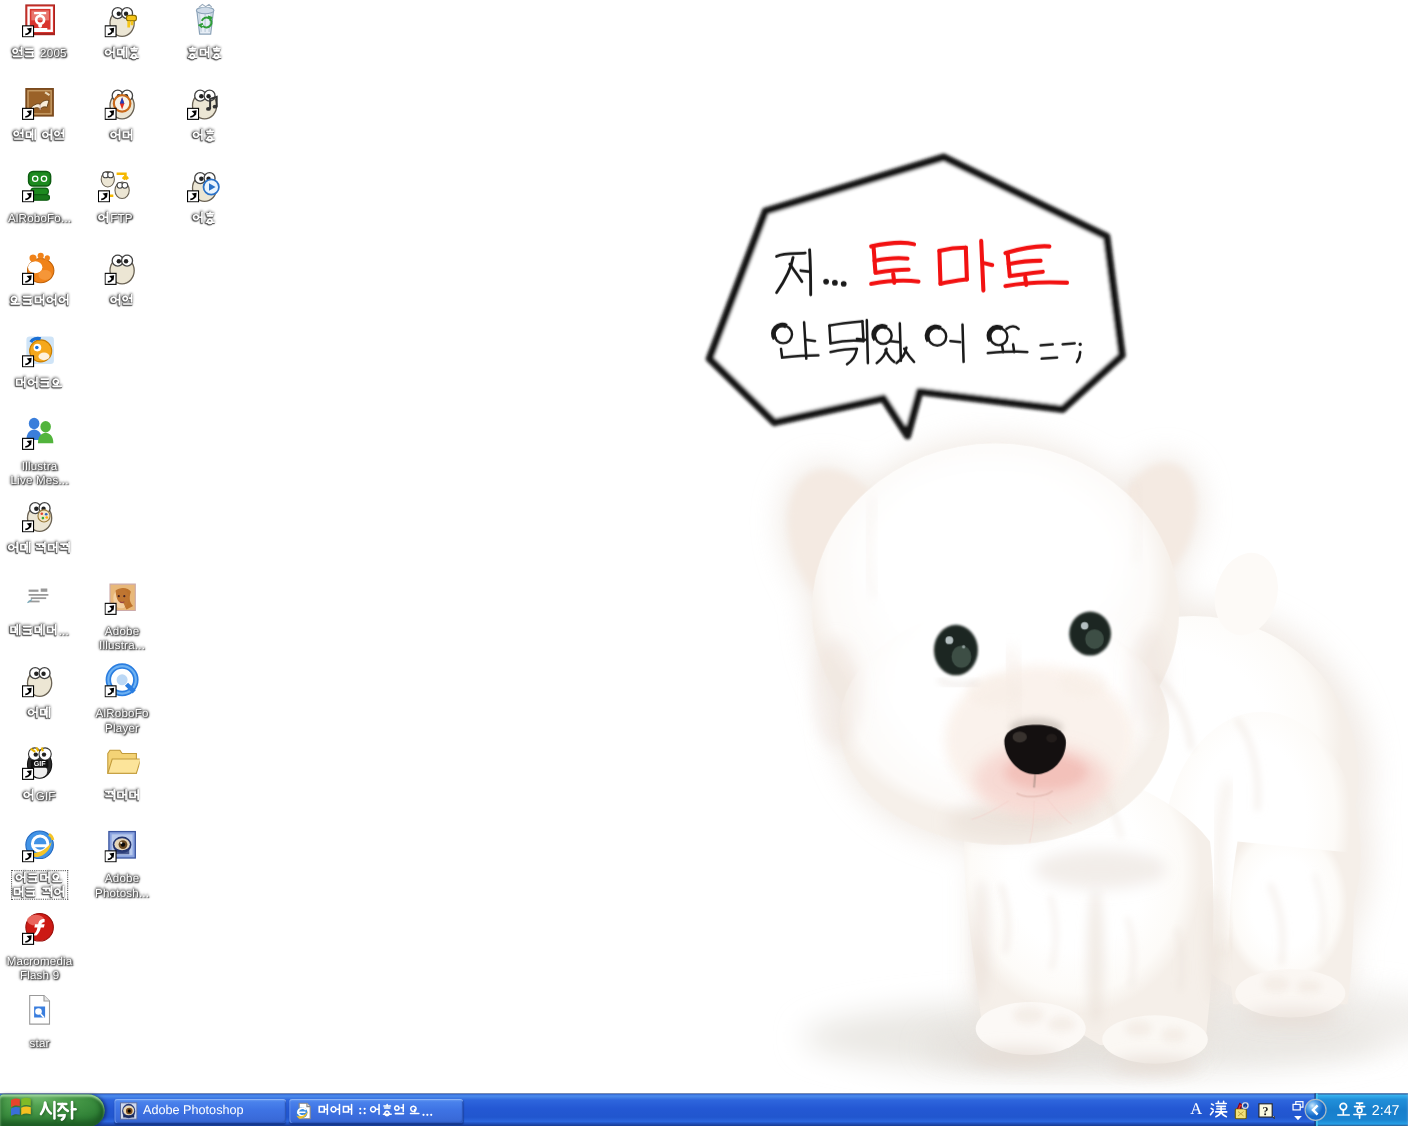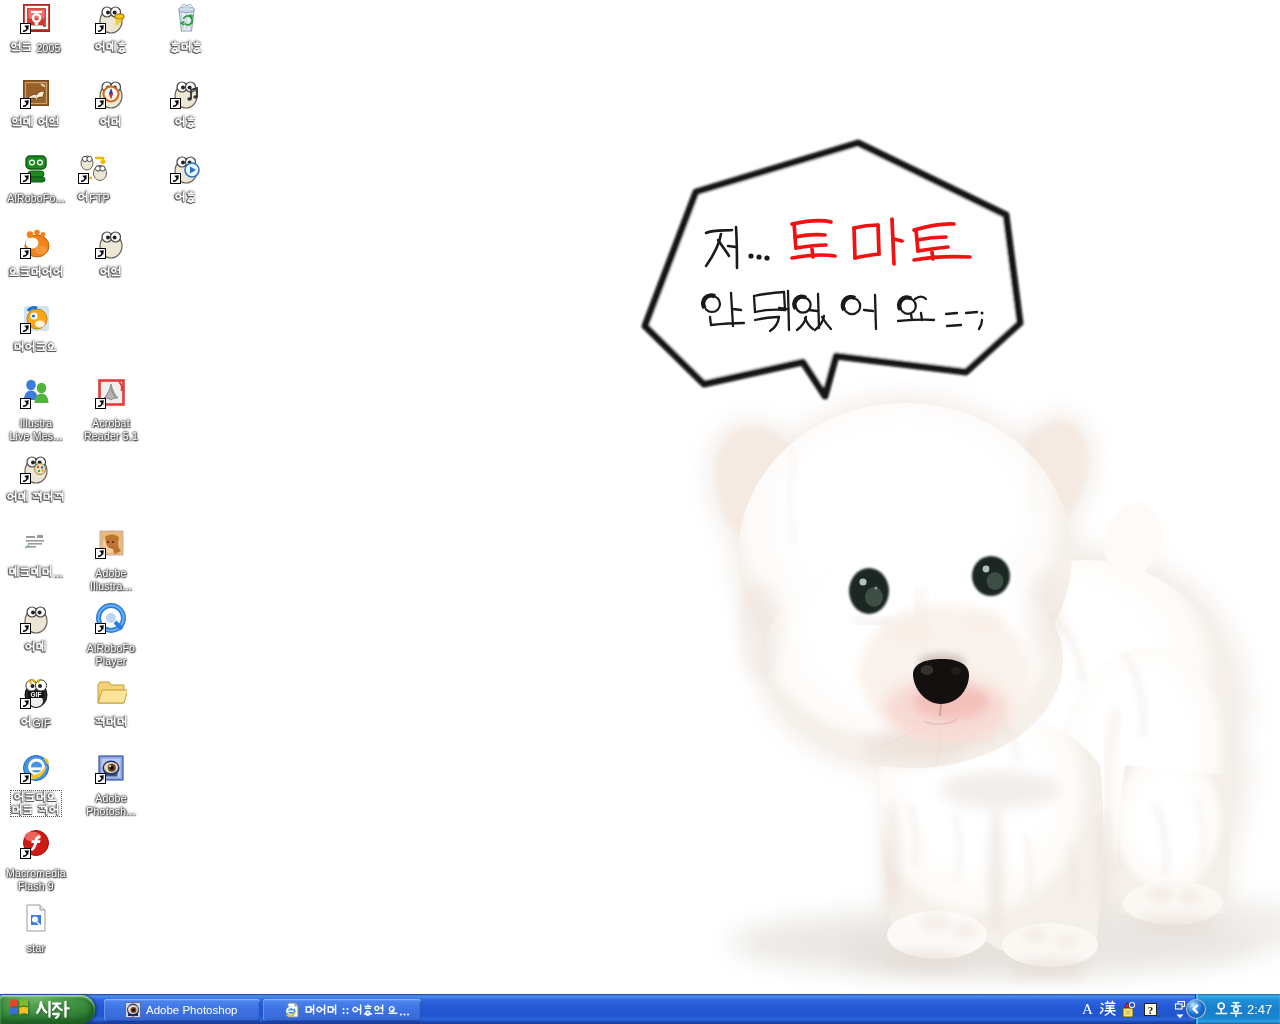--- a/index.html
+++ b/index.html
@@ -15,21 +15,21 @@
 .fkl{filter:drop-shadow(0.5px 1px 0.7px #5a5a5a) drop-shadow(-0.3px 0.3px 0.7px #6a6a6a) drop-shadow(0.3px -0.3px 0.9px #909090);vertical-align:top}
 .tb{position:absolute;left:0;top:994px;width:1280px;height:30px;background:linear-gradient(180deg,#1e3c78 0%,#3e78e8 4%,#4b8bea 8%,#2e66dd 20%,#2458d4 45%,#2156ce 72%,#2b66de 85%,#1f4db8 92%,#17398c 100%)}
 .startbtn{position:absolute;left:0;top:1px;width:95px;height:29px;border-radius:3px 15px 15px 0;
  background:radial-gradient(ellipse 90% 120% at 35% 0%,#7bc47b 0%,#51a150 30%,#3f9142 55%,#318237 80%,#266e2d 100%);
  box-shadow:inset 0 2px 2px #9ed89a, inset 0 -5px 7px #1d5c24, inset -3px 0 5px rgba(25,80,30,0.8), 2px 0 3px rgba(0,10,40,0.45);
  display:flex;align-items:center;padding-left:9px}
 .flag{margin-right:6px;margin-top:1px;filter:drop-shadow(1px 1.5px 1px rgba(30,70,30,0.6))}
 .tbtn{position:absolute;top:5px;height:22px;border-radius:3px;
  background:linear-gradient(180deg,#71a2f2 0%,#4a82ec 12%,#3e73e4 45%,#3a6bda 80%,#3464d2 100%);
  box-shadow:inset 0 1px 0 #8ab2f5, inset 1px 0 0 #6693ea, inset -1px -1px 1px #2a55b8, 0 1px 1px rgba(10,30,90,0.4);
- display:flex;align-items:center;padding-left:21px;color:#fff}
+ display:flex;align-items:center;padding-left:5px;color:#fff}
 .ti{width:16px;height:16px;margin-right:5px;display:inline-block}
 .tt{font-size:11.5px;color:#fff}
 .tt2{display:inline-block;margin-top:3px}
 .ime{position:absolute;left:1082px;top:0;height:30px;display:flex;align-items:center}
 .imeA{font-family:"Liberation Serif",serif;font-size:15px;color:#fff;margin-right:6px}
 .imeH{margin-right:4px;margin-top:2px}
 .imei{width:16px;height:16px;margin-right:7px;margin-top:1px}
 .tray{position:absolute;left:1195px;top:0;width:85px;height:30px;border-left:1px solid #17386f;
  background:linear-gradient(180deg,#123c78 0%,#35b2ee 6%,#2190da 18%,#187fcc 50%,#1a84d0 80%,#27a0e6 93%,#0d3468 100%);
  box-shadow:inset 2px 0 0 #41c2ee,inset 0 0 2px #8ad}
@@ -481,21 +481,21 @@
             <path d="M3,29.2 C5.8,29.2 7.2,27.6 7.4,25.2" stroke="#000" stroke-width="1.5" fill="none"></path>
             <path d="M8.8,23.3 l-4.6,0.5 l4,4.1 Z" fill="#000"></path>
           </g>
         </svg></div>
       <div class="lbl">
         <div class="lbin">
           <div class="ll"><span class="lt">AlRoboFo...</span></div>
         </div>
       </div>
     </div>
-<div class="dicon" style="left:36px;top:152px">
+<div class="dicon" style="left:47px;top:152px">
       <div class="ic"><svg width="32" height="32" viewBox="0 0 32 32">
           <ellipse cx="9" cy="11" rx="6" ry="7" fill="#ece6d4" stroke="#6b6355"></ellipse>
           <circle cx="7" cy="7" r="2.6" fill="#fff" stroke="#444"></circle>
           <circle cx="11.5" cy="7" r="2.6" fill="#fff" stroke="#444"></circle>
           <ellipse cx="22" cy="21" rx="6.5" ry="7.5" fill="#ece6d4" stroke="#6b6355"></ellipse>
           <circle cx="20" cy="16.5" r="2.6" fill="#fff" stroke="#444"></circle>
           <circle cx="24.5" cy="16.5" r="2.6" fill="#fff" stroke="#444"></circle>
           <path d="M17,6 h8 v5 M25,11 l-2.5,-2 M25,11 l2.5,-2" stroke="#f5b800" stroke-width="2.4" fill="none"></path>
           <path d="M14,26 h-7 v-4 M7,22 l-2.5,2 M7,22 l2.5,2" stroke="#f5b800" stroke-width="2.4" fill="none"></path>
           <g>
@@ -661,40 +661,20 @@
           <g>
             <rect x="0.5" y="21.5" width="10" height="10" fill="#fff" stroke="#000"></rect>
             <path d="M3,29.2 C5.8,29.2 7.2,27.6 7.4,25.2" stroke="#000" stroke-width="1.5" fill="none"></path>
             <path d="M8.8,23.3 l-4.6,0.5 l4,4.1 Z" fill="#000"></path>
           </g>
         </svg></div>
       <div class="lbl">
         <div class="lbin">
           <div class="ll"><span class="lt">Illustra</span></div>
           <div class="ll"><span class="lt">Live Mes...</span></div>
-        </div>
-      </div>
-    </div>
-<div class="dicon" style="left:53px;top:377px">
-      <div class="ic"><svg width="32" height="32" viewBox="0 0 32 32">
-          <rect x="4.5" y="3.5" width="24" height="24" fill="#f0f0f0" stroke="#aaa"></rect>
-          <rect x="4.5" y="3.5" width="24" height="24" fill="none" stroke="#e23b3b" stroke-width="2.6"></rect>
-          <path d="M16,7 c1,5 3.5,11 7,14 c-3,0 -5,0.5 -7,2 c-2,-1.5 -4,-2 -7,-2 c3.5,-3 6,-9 7,-14 Z" fill="#b9b2b2" stroke="#777" stroke-width="0.8"></path>
-          <path d="M16,11 c0.8,3.5 2.5,7.5 5,10" fill="none" stroke="#888" stroke-width="1"></path>
-          <path d="M24,5 c2.5,2 3.5,5.5 2.5,9" stroke="#e23b3b" stroke-width="2" fill="none"></path>
-          <g>
-            <rect x="0.5" y="21.5" width="10" height="10" fill="#fff" stroke="#000"></rect>
-            <path d="M3,29.2 C5.8,29.2 7.2,27.6 7.4,25.2" stroke="#000" stroke-width="1.5" fill="none"></path>
-            <path d="M8.8,23.3 l-4.6,0.5 l4,4.1 Z" fill="#000"></path>
-          </g>
-        </svg></div>
-      <div class="lbl">
-        <div class="lbin">
-          <div class="ll"><span class="lt">Acrobat</span></div>
-          <div class="ll"><span class="lt">Reader 5.1</span></div>
         </div>
       </div>
     </div>
 <div class="dicon" style="left:-22px;top:452px">
       <div class="ic"><svg width="32" height="32" viewBox="0 0 32 32">
           <ellipse cx="16" cy="19" rx="11" ry="12" fill="#ece6d4" stroke="#6b6355" stroke-width="1.2"></ellipse>
           <circle cx="12" cy="10" r="5" fill="#fff" stroke="#444" stroke-width="1.2"></circle>
           <circle cx="20.5" cy="10" r="5" fill="#fff" stroke="#444" stroke-width="1.2"></circle>
           <circle cx="13" cy="10.5" r="2" fill="#222"></circle>
           <circle cx="19.6" cy="10.5" r="2" fill="#222"></circle>

